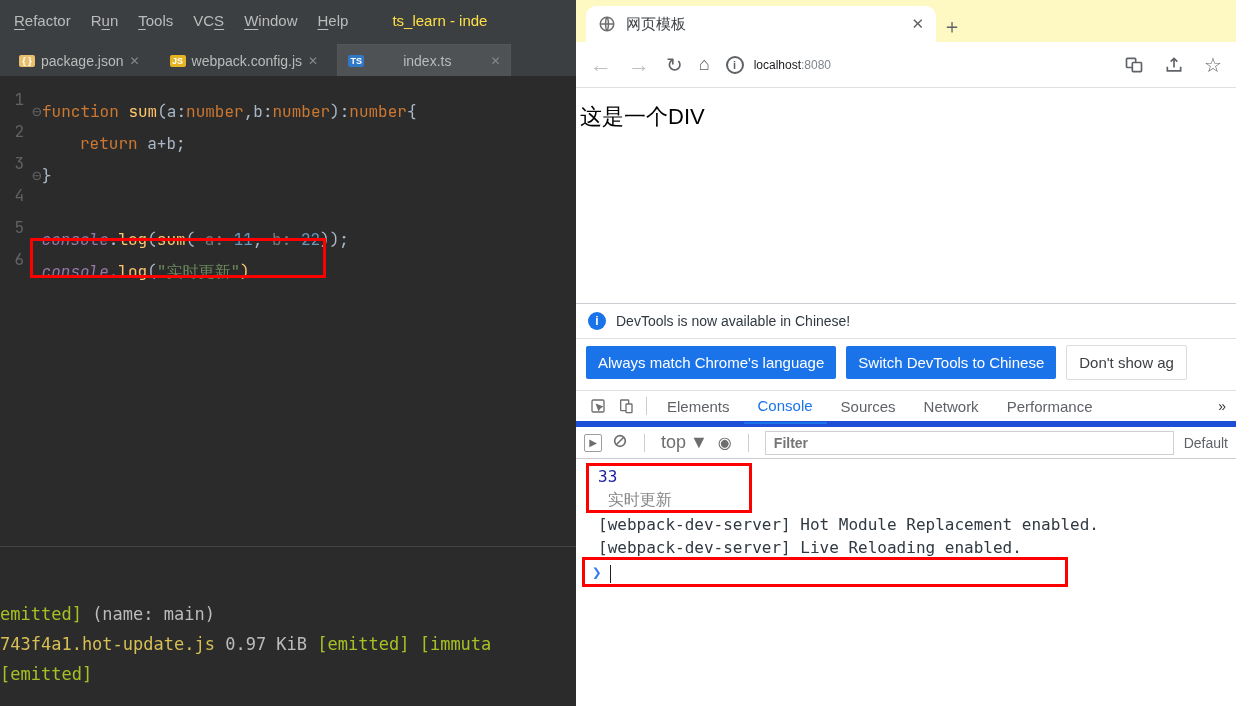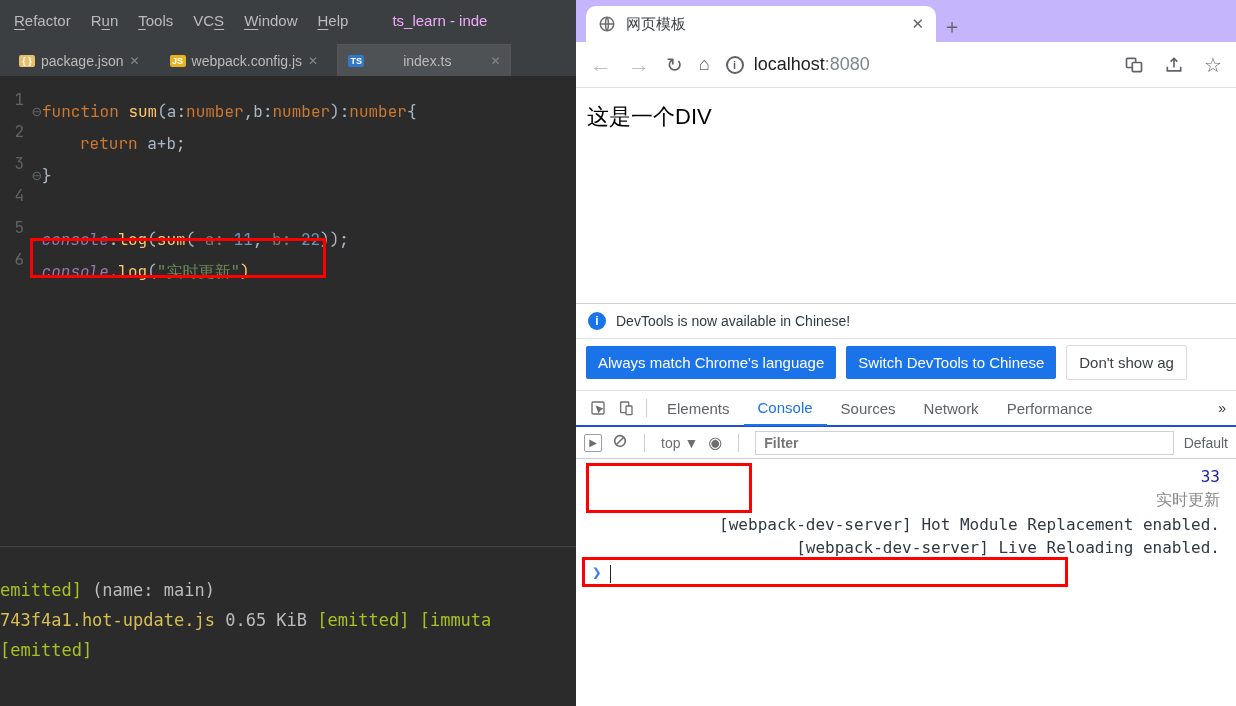--- a/index.html
+++ b/index.html
@@ -3,21 +3,21 @@
 <meta charset="utf-8">
 <style>
   * { margin:0; padding:0; box-sizing:border-box; }
   html, body { width:1236px; height:706px; font-family:"Segoe UI",Arial,sans-serif; overflow:hidden; }
   .root { display:flex; width:100%; height:100%; }
 
   
   .ide { width:576px; height:100%; background:#2b2b2b; color:#A9B7C6; display:flex; flex-direction:column; font-size:14px; }
   .ide-menubar { height:40px; display:flex; align-items:center; gap:20px; padding:0 14px; background:#3c3f41; color:#BBBBBB; font-size:15px; }
   .ide-menubar .menu u { text-decoration:underline; text-underline-offset:3px; }
-  .ide-title { color:#f0abfc; margin-left:24px; }
+  .ide-title { color:#fde047; margin-left:24px; }
   .ide-tabs { height:36px; display:flex; align-items:flex-end; background:#3c3f41; padding-left:8px; }
   .ide-tab { display:flex; align-items:center; gap:6px; padding:8px 10px 7px 10px; color:#BBB; border:1px solid transparent; border-bottom:none; cursor:pointer; font-size:14px; margin-right:8px; }
   .ide-tab.active { background:#4e5254; border-color:#555;gap:39px; }
   .ide-tab .close { color:#888; font-size:12px; }
   .ic-box { display:inline-flex; align-items:center; justify-content:center; width:16px; height:12px; font-size:9px; font-weight:bold; color:#fff; border-radius:2px; }
   .ic-json { background:#E8BF6A; }
   .ic-js { background:#E6B422; }
   .ic-ts { background:#3178C6; }
   .editor { flex:1; display:flex; font-family:"JetBrains Mono",Consolas,monospace; font-size:16px; line-height:32px; background:#2b2b2b; position:relative; }
   .gutter { width:32px; text-align:right; color:#606366; padding:8px 8px 0 0; user-select:none; }
@@ -28,63 +28,63 @@
   .fn { color:#FFC66D; }
   .ty { color:#CC7832; }
   .pn { color:#A9B7C6; }
   .obj { color:#9876AA; font-style:italic; }
   .num { color:#6897BB; }
   .hint { color:#787878; }
   .str { color:#6A8759; }
   .brace { color:#A9B7C6; }
   .fold { display:inline-block; width:10px; color:#606366; }
   .redbox { position:absolute; border:3px solid #FF0000; pointer-events:none; }
-  .ide-terminal { height:160px; background:#2b2b2b; border-top:1px solid #444; font-family:Consolas,monospace; font-size:17px; line-height:30px; padding:28px 6px 0 0; color:#BBBBBB; overflow:hidden; }
+  .ide-terminal { height:160px; background:#2b2b2b; border-top:1px solid #444; font-family:Consolas,monospace; font-size:17px; line-height:30px; padding:52px 6px 0 0; color:#BBBBBB; overflow:hidden; }
   .t-green { color:#A8C023; }
   .t-yel { color:#D6BF55; }
   .t-pl { color:#BBBBBB; }
 
   
   .browser { flex:1; height:100%; background:#FFFFFF; display:flex; flex-direction:column; }
-  .chrome-top { background:#c4b5fd; }
+  .chrome-top { background:#fef9c3; }
   .tabstrip { height:42px; display:flex; align-items:flex-end; padding-left:10px; }
   .btab { display:flex; align-items:center; gap:10px; background:#fff; height:36px; padding:0 12px; border-radius:10px 10px 0 0; width:350px; font-size:15px; color:#3c4043; }
   .btab .globe { width:18px; height:18px; }
   .btab .text { flex:1; overflow:hidden; }
   .btab .x { color:#5f6368; font-size:15px; cursor:pointer; }
   .newtab { width:32px; height:32px; display:flex; align-items:center; justify-content:center; color:#5f6368; font-size:20px; cursor:pointer; }
   .toolbar { height:46px; background:#fff; display:flex; align-items:center; gap:16px; padding:0 14px; color:#5f6368; border-bottom:1px solid #E0E0E0; }
   .toolbar .arrow { font-size:22px; }
   .toolbar .disabled { color:#BDC1C6; }
   .omnibox { display:flex; align-items:center; gap:10px; }
   .omnibox .info { width:18px; height:18px; border:2px solid #5f6368; border-radius:50%; display:flex; align-items:center; justify-content:center; font-size:11px; font-weight:bold; }
-  .url { font-size:18px; color:#202124; }
+  .url { font-size:12px; color:#202124; }
   .url .host2 { color:#80868B; }
   .tb-right { margin-left:auto; display:flex; align-items:center; gap:20px; font-size:20px; }
-  .page { height:215px; padding:14px 11px; font-size:22px; font-family:"Microsoft YaHei",sans-serif; }
+  .page { height:215px; padding:14px 4px; font-size:22px; font-family:"Microsoft YaHei",sans-serif; }
 
   
   .devtools { flex:1; border-top:1px solid #CACDD1; display:flex; flex-direction:column; font-size:14px; color:#303942; }
   .infobar { display:flex; align-items:center; gap:10px; padding:8px 12px; border-bottom:1px solid #E0E0E0; }
   .info-i { width:18px; height:18px; background:#1A73E8; color:#fff; border-radius:50%; display:flex; align-items:center; justify-content:center; font-size:12px; font-weight:bold; }
   .infobtnrow { display:flex; align-items:center; gap:10px; padding:6px 10px 10px 10px; border-bottom:1px solid #E0E0E0; }
   .bluebtn { background:#1A73E8; color:#fff; border:none; padding:8px 12px; font-size:15px; border-radius:2px; cursor:pointer; }
   .graybtn { background:#fff; color:#3c4043; border:1px solid #DADCE0; padding:8px 12px; font-size:15px; border-radius:2px; cursor:pointer; }
-  .dt-tabs { display:flex; align-items:center; height:36px; border-bottom:2px solid #1d4ed8; padding-left:8px; gap:0; }
+  .dt-tabs { display:flex; align-items:center; height:36px; border-bottom:6px solid #1d4ed8; padding-left:8px; gap:0; }
   .dt-icon { width:28px; display:flex; align-items:center; justify-content:center; color:#6e6e6e; font-size:16px; }
   .dt-sep { width:1px; height:18px; background:#CACDD1; margin:0 6px; }
   .dt-tab { padding:8px 14px; color:#5f6368; cursor:pointer; font-size:15px; }
   .dt-tab.on { color:#1A73E8; border-bottom:2px solid #1A73E8; }
   .dt-more { margin-left:auto; padding-right:10px; color:#333; }
   .dt-conbar { display:flex; align-items:center; height:32px; border-bottom:1px solid #CACDD1; padding:0 8px; gap:10px; color:#6e6e6e; }
-  .dt-conbar .sel { display:flex; align-items:flex-end; gap:4px; font-size:14px; }
+  .dt-conbar .sel { display:flex; align-items:flex-end; gap:4px; font-size:18px; }
   .dt-conbar input.filter { flex:1; border:1px solid #D0D0D0; padding:3px 8px; font-size:14px; min-width:60px;font-weight:bold; }
   .dt-conbar .lvl { color:#5f6368; }
   .console { flex:1; font-family:Consolas,monospace; font-size:16px; padding:6px 6px 0 12px; position:relative; }
-  .console .row { padding:2px 10px; white-space:pre;text-align:right; }
+  .console .row { padding:2px 10px; white-space:pre; }
   .c-num { color:#1A1AA6; }
   .c-txt { color:#303942; }
   .c-str { color:#878787; }
   .prompt { color:#367CF1; font-weight:bold; padding:4px 4px; }
   .caret { border-left:1px solid #202124; height:18px; display:inline-block; vertical-align:middle; margin-left:8px; }
 </style>
 </head>
 <body>
 
 <div class="root">
@@ -133,21 +133,21 @@
 <div class="cl"><span class="fold">⊖</span><span class="brace">}</span></div>
 <div class="cl"> </div>
 <div class="cl"> <span class="obj">console</span><span class="pn">.</span><span class="fn">log</span><span class="pn">(</span><span class="fn">sum</span><span class="pn">(</span><span class="hint"> a: </span><span class="num">11</span><span class="pn">,</span><span class="hint"> b: </span><span class="num">22</span><span class="pn">)</span><span class="pn">)</span><span class="pn">;</span></div>
 <div class="cl"> <span class="obj">console</span><span class="pn">.</span><span class="fn">log</span><span class="pn">(</span><span class="str">"实时更新"</span><span class="fn">)</span></div>
         <div class="redbox" style="left:-2px;top:162px;width:296px;height:40px;"></div>
       </div>
     </div>
 
     <div class="ide-terminal">
       <div><span class="t-green">emitted]</span><span class="t-pl"> (name: main)</span></div>
-      <div><span class="t-yel">743f4a1.hot-update.js</span><span class="t-pl"> 0.65 KiB </span><span class="t-green">[emitted]</span><span class="t-pl"> </span><span class="t-green">[immuta</span></div>
+      <div><span class="t-yel">743f4a1.hot-update.js</span><span class="t-pl"> 0.97 KiB </span><span class="t-green">[emitted]</span><span class="t-pl"> </span><span class="t-green">[immuta</span></div>
       <div><span class="t-green">[emitted]</span></div>
     </div>
   </div>
 
   <div class="browser">
     <div class="chrome-top">
       <div class="tabstrip">
         <div class="btab">
           <svg class="globe" viewBox="0 0 24 24" fill="none" stroke="#6e6e6e" stroke-width="2">
               <circle cx="12" cy="12" r="9"></circle>

